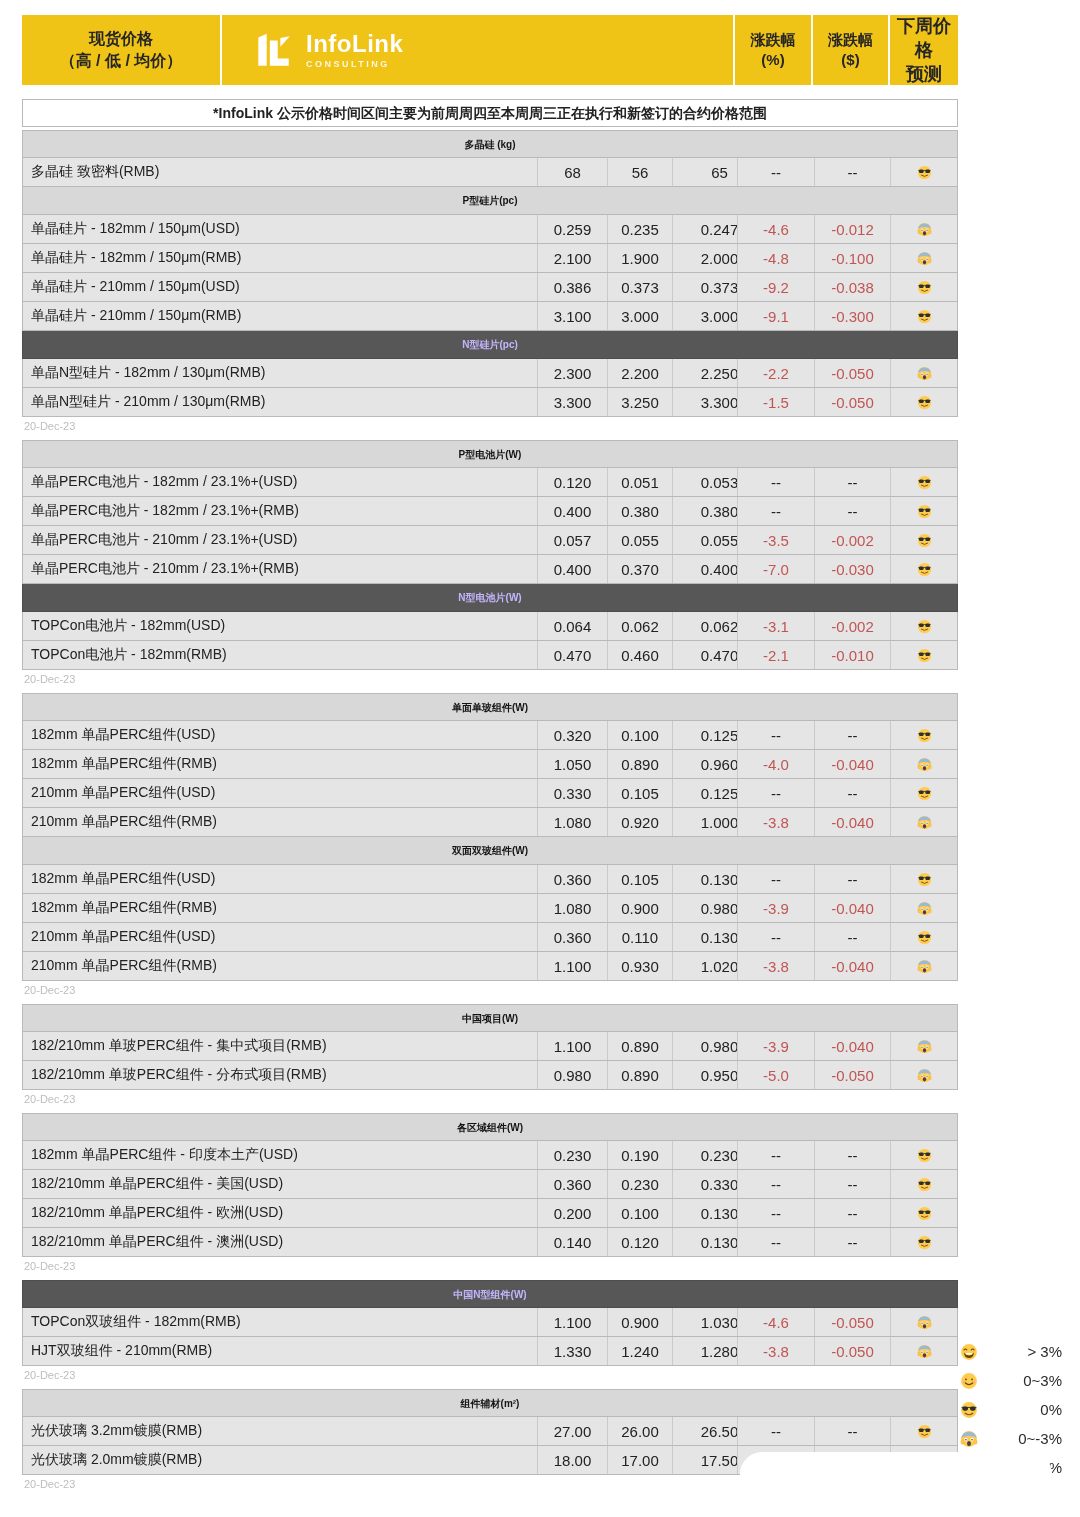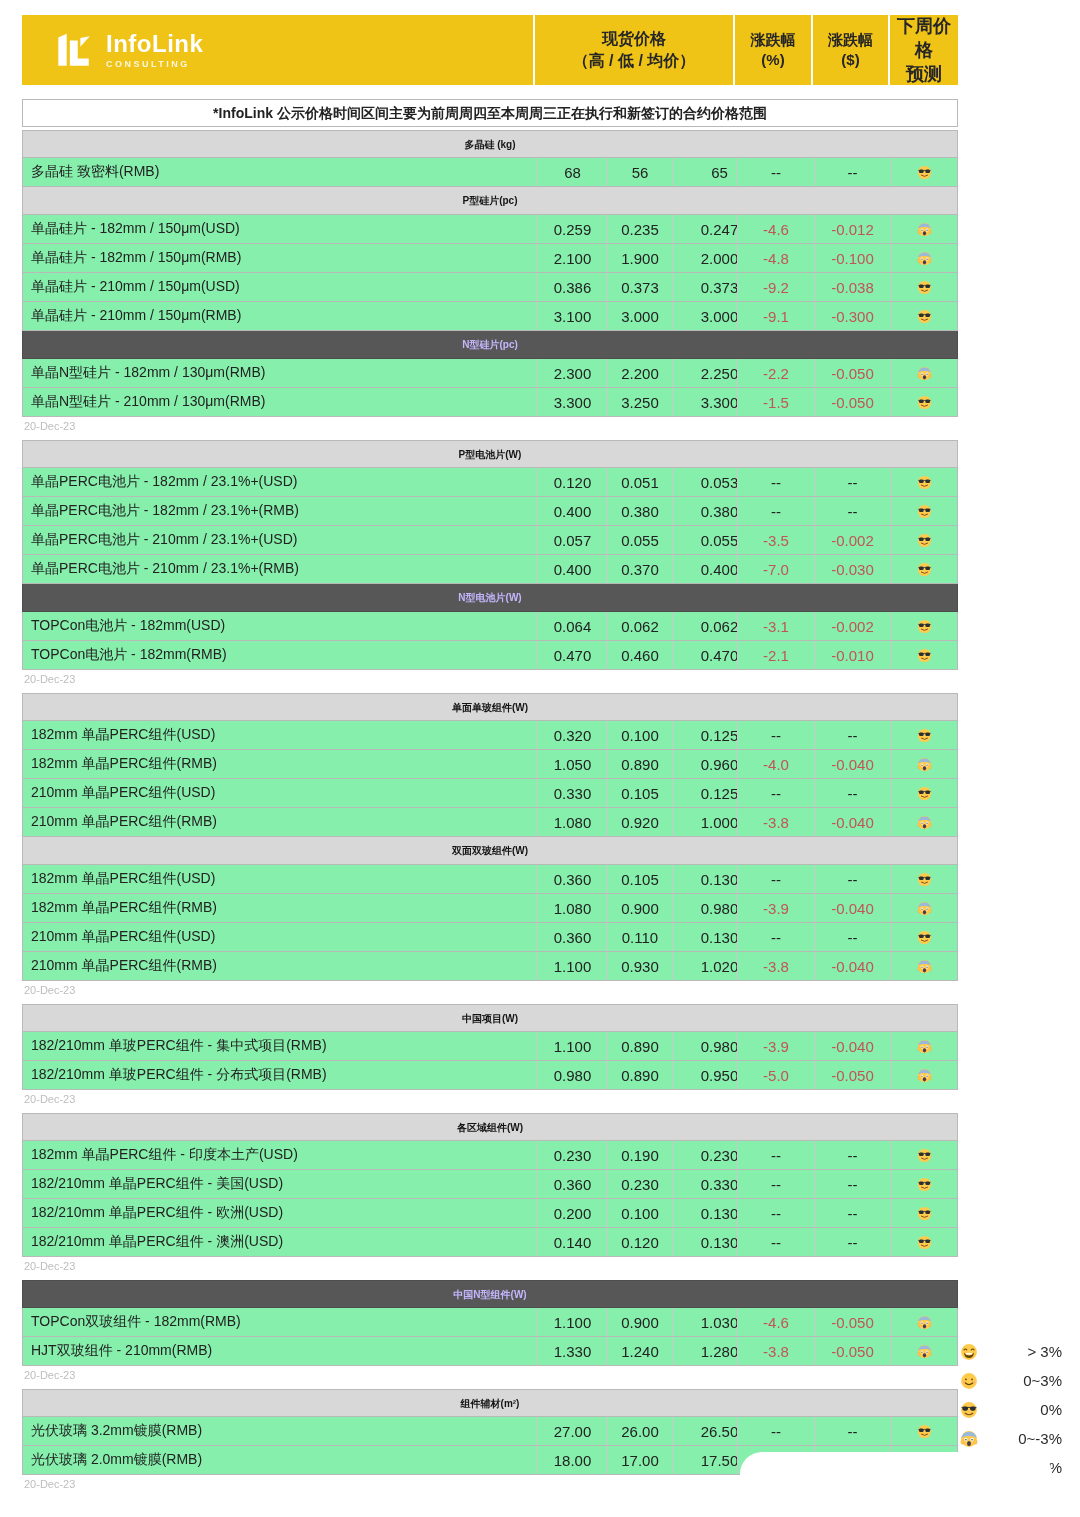--- a/index.html
+++ b/index.html
@@ -36,21 +36,21 @@
     text-align:center;font-weight:bold;font-size:14px;background:#fff;}
 
   
   #blocks{margin-top:3px;}
   .block{margin-bottom:7px;}
   .sec-hdr{height:28px;line-height:28px;text-align:center;font-weight:bold;font-size:10px;
     border:1px solid var(--bline);border-top-width:0;}
   .block > .sec-hdr:first-child{border-top-width:1px;}
   .sec-hdr.light{background:var(--light);color:#141414;}
   .sec-hdr.dark{background:var(--dark);color:#c4b5fd;border-color:#4d4d4d;}
-  .row{display:flex;height:29px;background:#86efac;border:1px solid var(--bline);border-top-width:0;}
+  .row{display:flex;height:29px;background:#e5e5e5;border:1px solid var(--bline);border-top-width:0;}
   .cell{display:flex;align-items:center;justify-content:center;font-size:15px;}
   .cell + .cell{border-left:1px solid var(--cline);}
   .c-name{flex:0 0 514px;width:514px;justify-content:flex-start;padding-left:8px;font-size:14px;}
   .c-high{flex:0 0 70px;width:70px;}
   .c-low{flex:0 0 65px;width:65px;}
   .c-avg{flex:0 0 65px;width:65px;padding-left:29px;}
   .c-pct{flex:0 0 77px;width:77px;}
   .c-usd{flex:0 0 76px;width:76px;}
   .c-pred{flex:1;}
   .neg{color:var(--red);}
@@ -68,34 +68,34 @@
     background:#fff;border-radius:22px;z-index:6;}
 </style>
 </head>
 <body>
 
 <div class="page">
 
   <div class="table-wrap">
 
     <div class="yhdr">
+      <div class="yh-cell yh-spot">
+        <span>现货价格</span>
+        <span>（高 / 低 / 均价）</span>
+      </div>
       <div class="yh-cell yh-logo">
         <svg class="logo-mark" viewBox="0 0 40 40" aria-hidden="true">
           <path fill="#fff" d="M6 8 L14 4.5 L14 35 L6 35 Z"></path>
           <path fill="#fff" d="M17 11 h7.5 v17 h10.5 v7 H17 Z"></path>
           <path fill="#fff" d="M27 8.5 l9 -1.5 l-9 10 z"></path>
         </svg>
         <div class="logo-text">
           <span class="logo-brand">InfoLink</span>
           <span class="logo-sub">CONSULTING</span>
         </div>
-      </div>
-      <div class="yh-cell yh-spot">
-        <span>现货价格</span>
-        <span>（高 / 低 / 均价）</span>
       </div>
       <div class="yh-cell yh-pct">
         <span>涨跌幅</span>
         <span>(%)</span>
       </div>
       <div class="yh-cell yh-usd">
         <span>涨跌幅</span>
         <span>($)</span>
       </div>
       <div class="yh-cell yh-pred">

